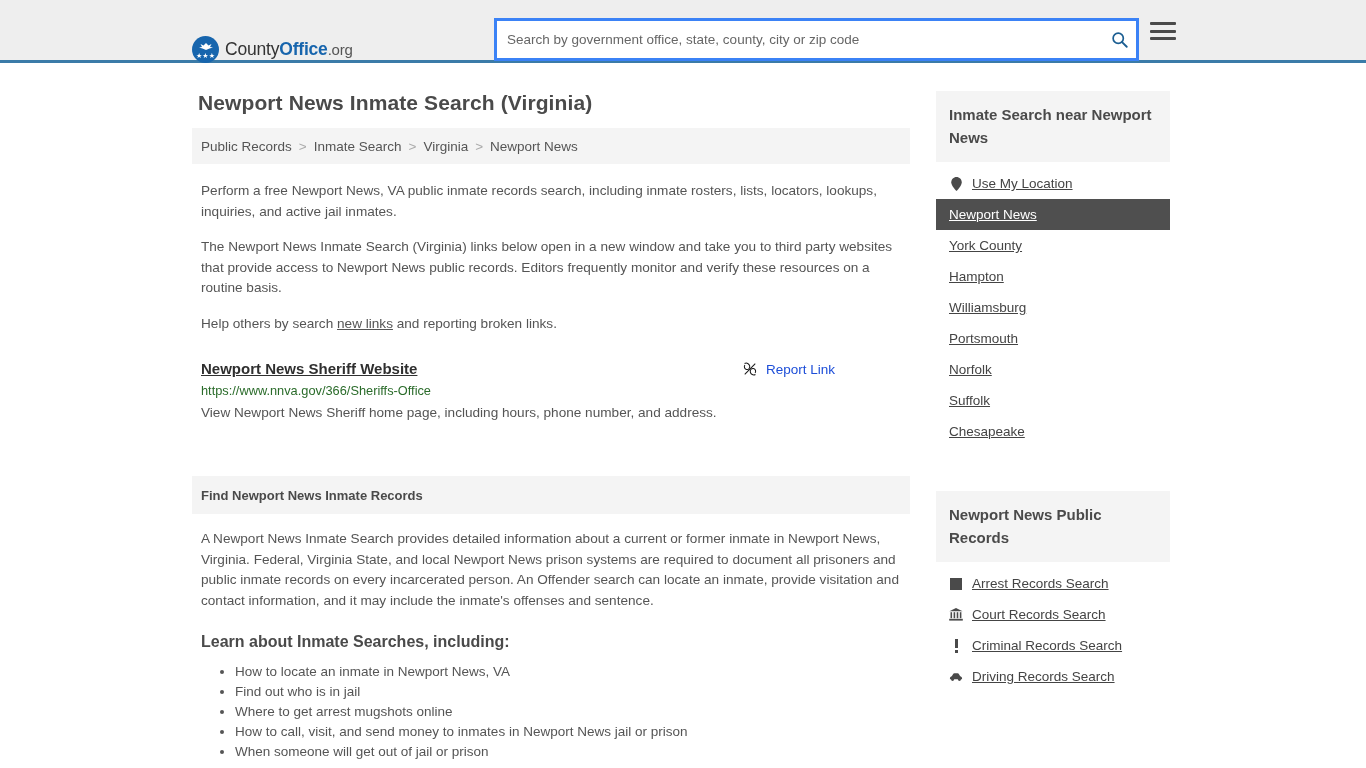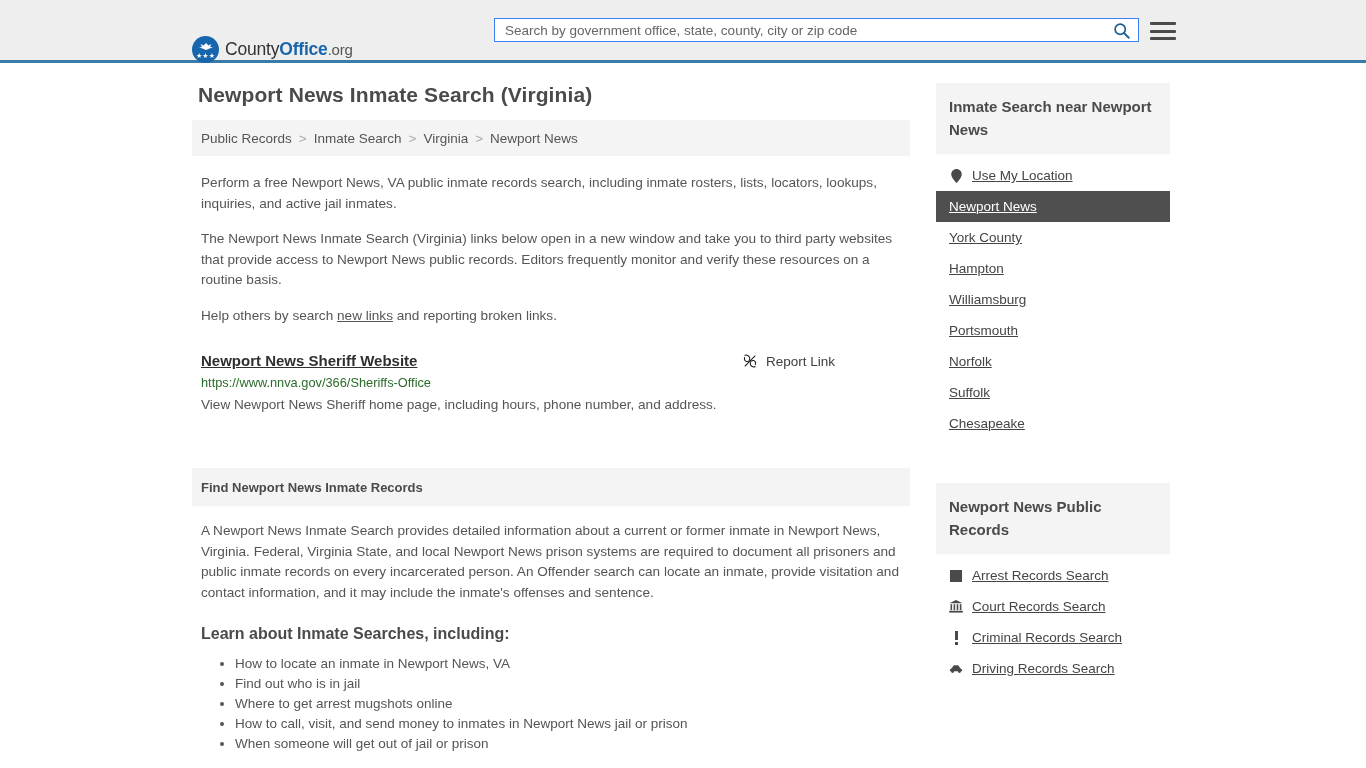--- a/index.html
+++ b/index.html
@@ -60,23 +60,23 @@
   }
   .logo-text .bold-blue { color: #1765ad; font-weight: bold; }
   .logo-text .county { color: #333; }
   .logo-text .org { color: #555; font-size: 15px; }
 
   .search-wrap {
     position: absolute;
     left: 494px;
     top: 18px;
     width: 645px;
-    height: 24px;
+    height: 43px;
     background: #ffffff;
-    border: 1px solid #3b82f6;
+    border: 3px solid #3b82f6;
     display: flex;
     align-items: center;
   }
   .search-input {
     flex: 1;
     border: none;
     outline: none;
     background: transparent;
     font-family: "Liberation Sans", sans-serif;
     font-size: 13.5px;
@@ -112,21 +112,21 @@
   
   .page {
     width: 1366px;
     padding: 0;
   }
   .content-row {
     display: flex;
     padding-left: 192px;
     padding-right: 186px;
     gap: 26px;
-    padding-top: 20px;
+    padding-top: 28px;
   }
   .main-col { width: 718px; flex: none; }
   .side-col { width: 234px; flex: none; }
 
   h1.page-title {
     font-size: 21px;
     font-weight: bold;
     color: #4a4a4a;
     margin: 0 0 13px 6px;
     letter-spacing: 0.1px;
@@ -165,21 +165,21 @@
   .link-row { display: flex; align-items: flex-start; justify-content: space-between; }
   .link-title {
     font-size: 15px;
     font-weight: bold;
     color: #2f2f2f;
     text-decoration: underline;
     cursor: pointer;
   }
   .report-link {
     display: flex; align-items: center; gap: 8px;
-    font-size: 13.5px; color: #404040;
+    font-size: 13.5px; color: #1d4ed8;
     cursor: pointer;
     margin-right: 75px;
     margin-top: 1px;
   }
   .link-url {
     font-size: 12.8px;
     color: #2a6b2a;
     margin-top: 6px;
   }
   .link-desc {

